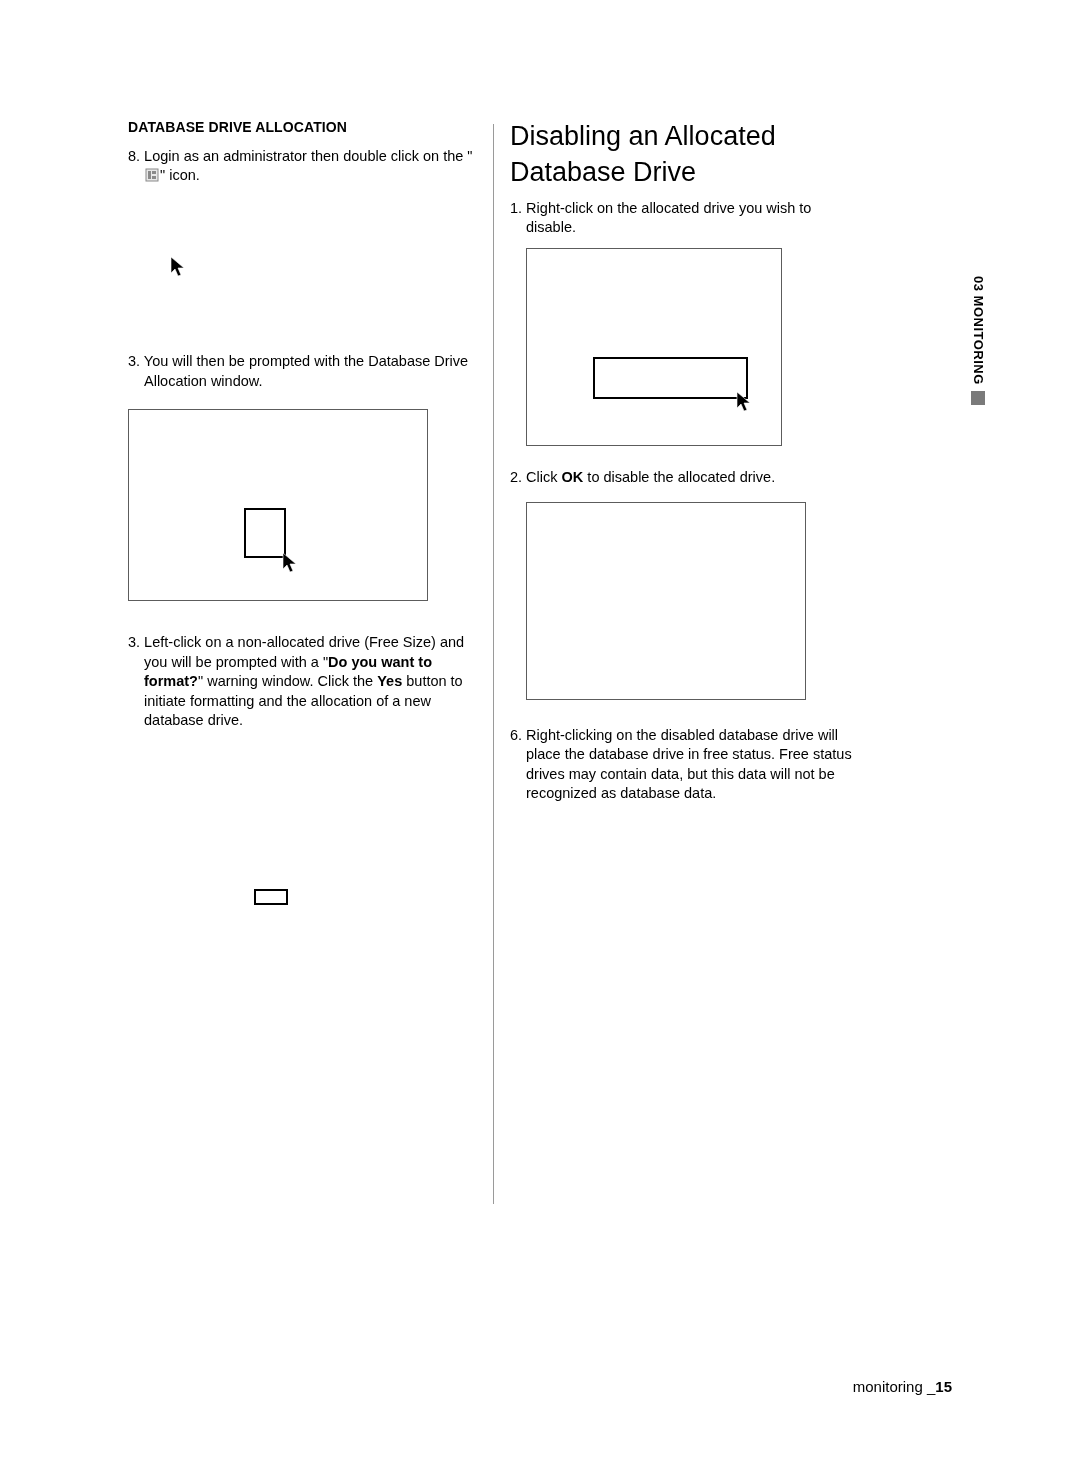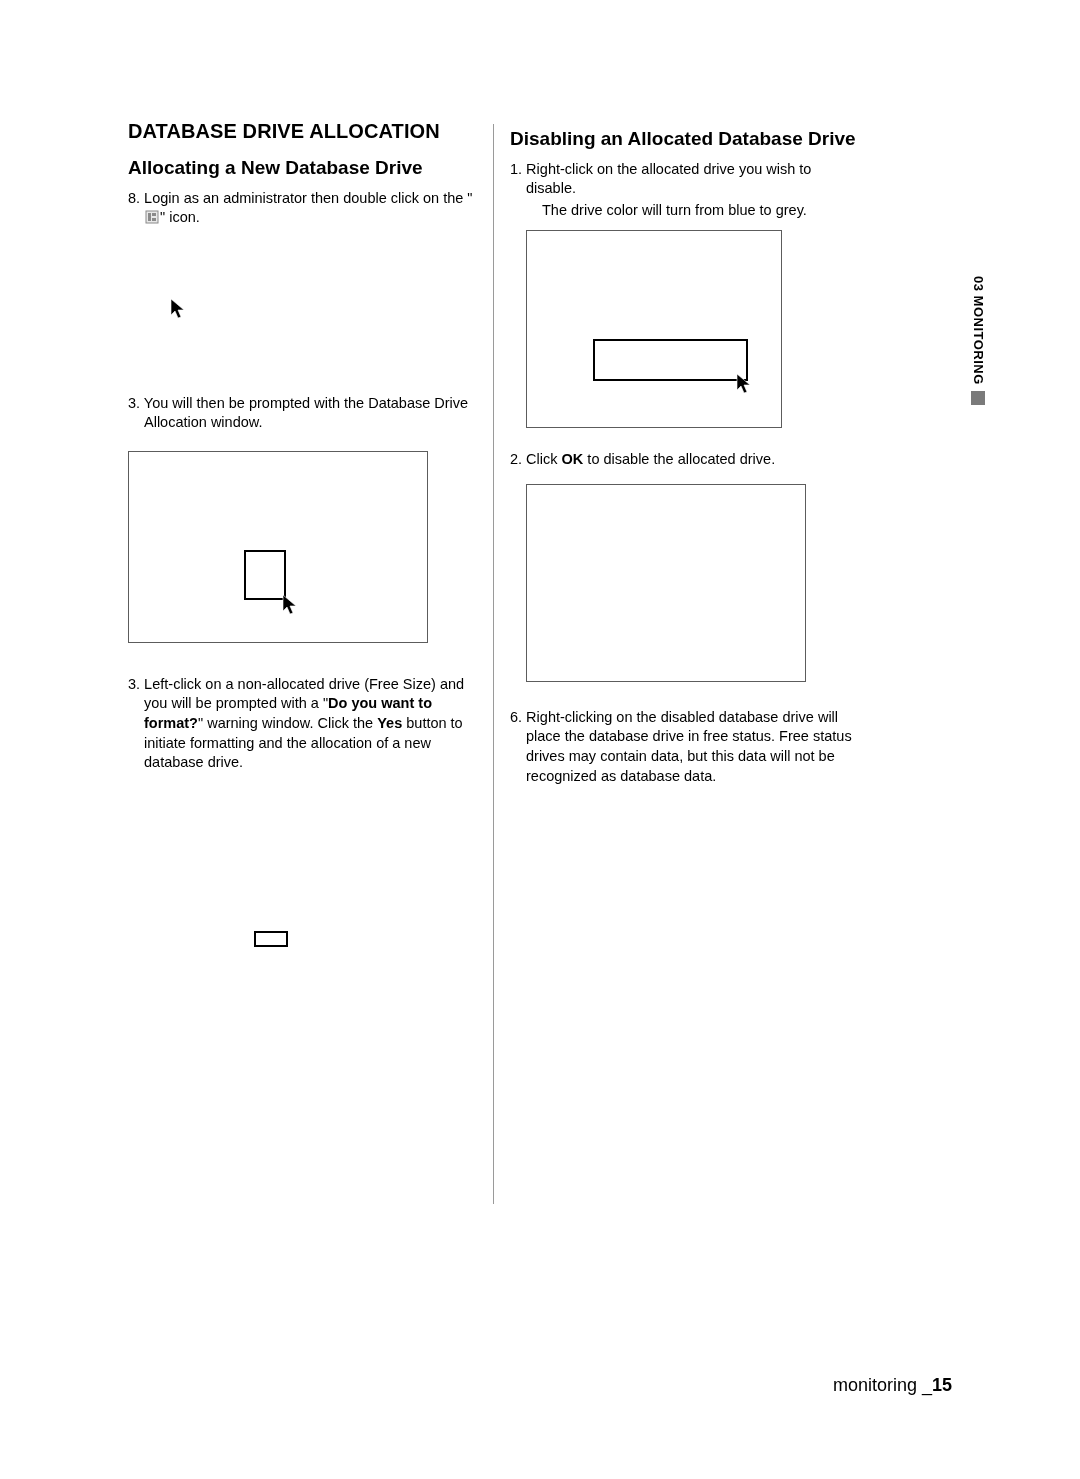--- a/index.html
+++ b/index.html
@@ -31,29 +31,29 @@
   }
   .divider {
     width: 0;
     border-left: 1px solid #9a9a9a;
     margin-top: 6px;
     height: 1080px;
   }
   h1 {
     font-family: Arial, Helvetica, sans-serif;
     font-weight: 700;
-    font-size: 20px;
+    font-size: 14px;
     letter-spacing: 0.1px;
     margin: 0 0 10px 0;
   }
   h2 {
     font-family: Arial, Helvetica, sans-serif;
-    font-weight: 700;
-    font-size: 19px;
-    margin: 8px 0 8px 0;
+    font-weight: 400;
+    font-size: 27px;
+    margin: 0 0 8px 0;
   }
   ol.steps {
     list-style: none;
     margin: 0;
     padding: 0;
     font-size: 14.5px;
   }
   ol.steps > li {
     margin: 0 0 4px 0;
     padding-left: 16px;
@@ -109,21 +109,21 @@
   .section-tab .mark {
     width: 14px;
     height: 14px;
     background: #7a7a7a;
     margin: 6px 0 0 0;
   }
   .footer {
     position: absolute;
     right: 128px;
     bottom: 82px;
-    font-size: 18px;
+    font-size: 15px;
   }
   .footer .bold { font-weight: 700; }
 
   
   .fig1 { height: 104px; }
   .fig2 { height: 192px; }
   .fig3 { height: 160px; }
   .figR1 { height: 198px; }
   .figR2 { height: 198px; }
 
@@ -138,21 +138,20 @@
   <div class="section-tab">
     <span class="vlabel">03 MONITORING</span>
     <span class="mark"></span>
   </div>
 
   <div class="content">
 
     <div class="col">
 
       <h1>DATABASE DRIVE ALLOCATION</h1>
-      <h2>Allocating a New Database Drive</h2>
 
       <ol class="steps">
         <li>
           <span>8.  Login as an administrator then double click on the "</span><span class="inline-icon">
             <svg viewBox="0 0 14 14" width="14" height="14">
               <rect x="1" y="1" width="12" height="12" fill="#e8e8e8" stroke="#8a8a8a"></rect>
               <rect x="3" y="3" width="3" height="8" fill="#8a8a8a"></rect>
               <rect x="7" y="3" width="4" height="3" fill="#8a8a8a"></rect>
               <rect x="7" y="8" width="4" height="3" fill="#8a8a8a"></rect>
             </svg>
@@ -205,21 +204,20 @@
 
     <div class="divider"></div>
 
     <div class="col">
 
       <h2>Disabling an Allocated Database Drive</h2>
 
       <ol class="steps">
         <li>
           <span>1. Right-click on the allocated drive you wish to disable.</span>
-          <span class="ind">The drive color will turn from blue to grey.</span>
         </li>
       </ol>
 
       <div style="height:6px;"></div>
 
       <div class="screenshot-box figR1" style="width:256px; margin-left:16px;">
         <div class="inner-box" style="left:66px; top:108px; width:155px; height:42px;"></div>
         <span class="cursor" style="left:209px; top:142px;">
           <svg width="18" height="22" viewBox="0 0 18 22">
             <path d="M1 1 L1 17 L5 13 L8 20 L11 19 L8 12 L14 12 Z" fill="#000" stroke="#fff" stroke-width="0.6"></path>

